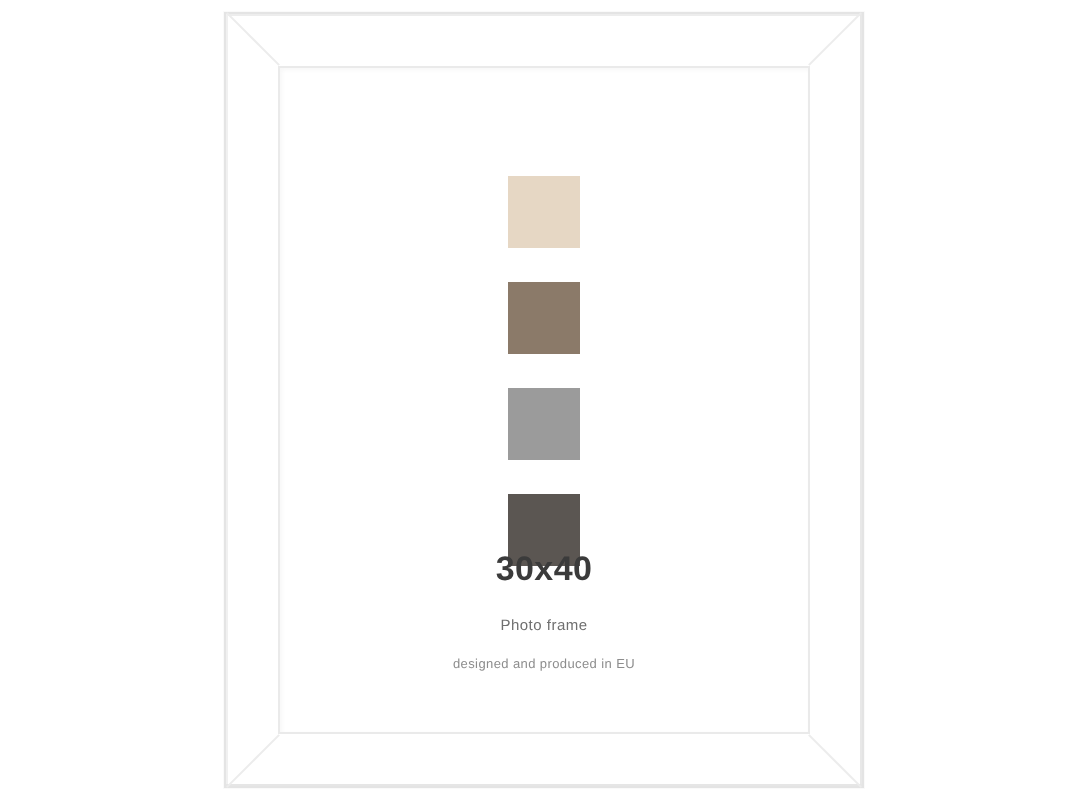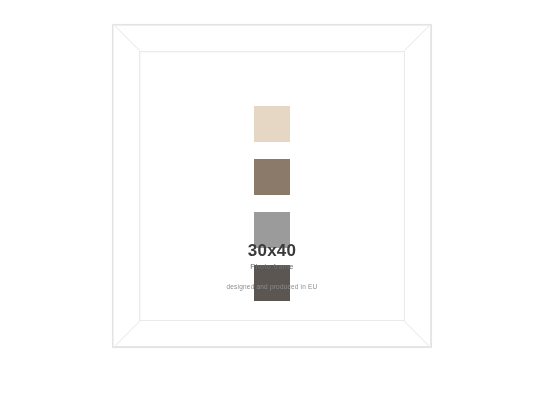--- a/index.html
+++ b/index.html
@@ -18,23 +18,23 @@
     position: relative;
     width: 545px;
     height: 400px;
     background: #ffffff;
   }
 
   
   #frame {
     position: absolute;
     left: 112px;
-    top: 24px;
+    top: 6px;
     width: 320px;
-    height: 324px;
+    height: 388px;
     box-sizing: border-box;
     background: #ffffff;
     border: 1px solid #e4e4e4;
     box-shadow: 0 0 0 0.5px rgba(0,0,0,0.02);
     padding-left: 20px;
   }
 
   
   .moulding {
     position: absolute;
@@ -109,21 +109,21 @@
     font-size: 17px;
     font-weight: 700;
     color: #3b3b3b;
     letter-spacing: 0.2px;
     line-height: 1.05;
   }
   #product-label {
     font-size: 7.5px;
     color: #6f6f6f;
     letter-spacing: 0.25px;
-    margin-top: 3px;
+    margin-top: 15px;
     line-height: 1.1;
   }
   #origin-label {
     font-size: 6.5px;
     color: #8d8d8d;
     letter-spacing: 0.2px;
     margin-top: 12px;
     line-height: 1.1;
   }
 </style>

